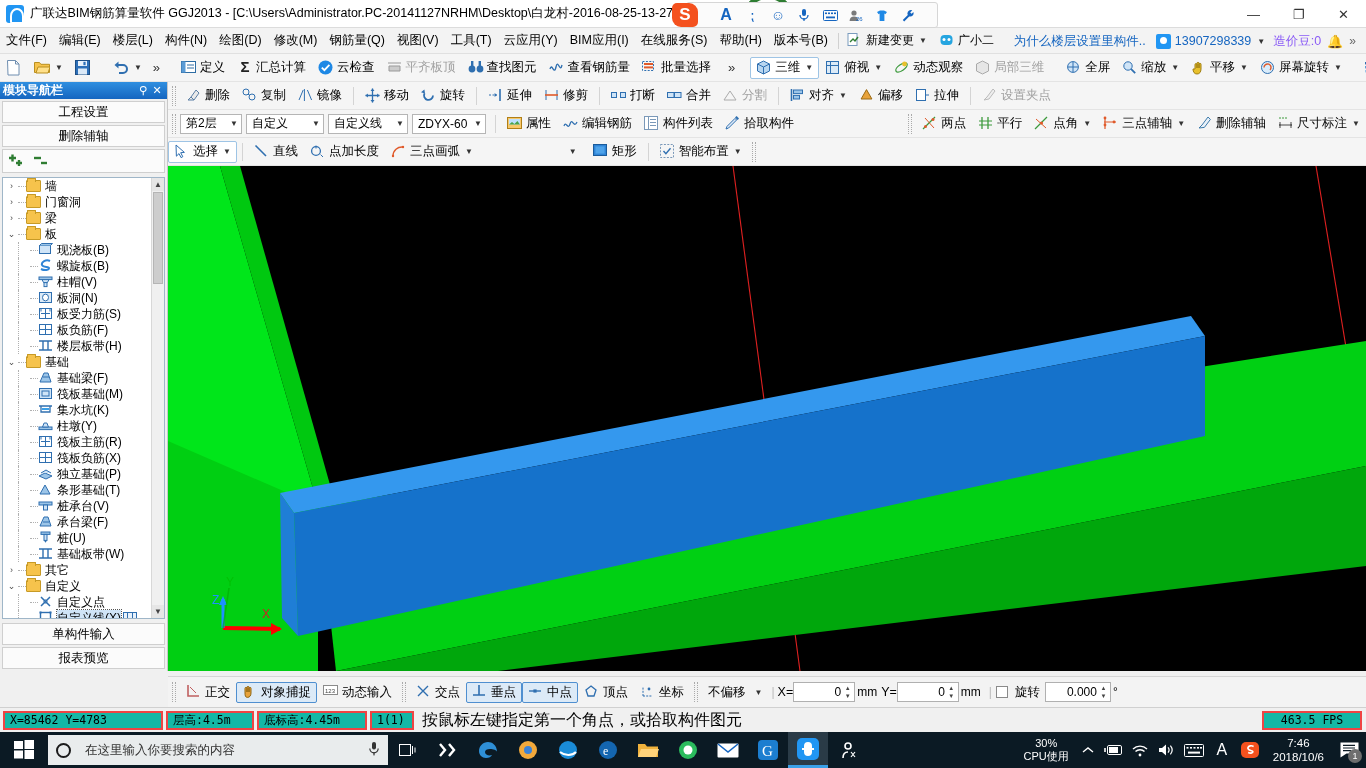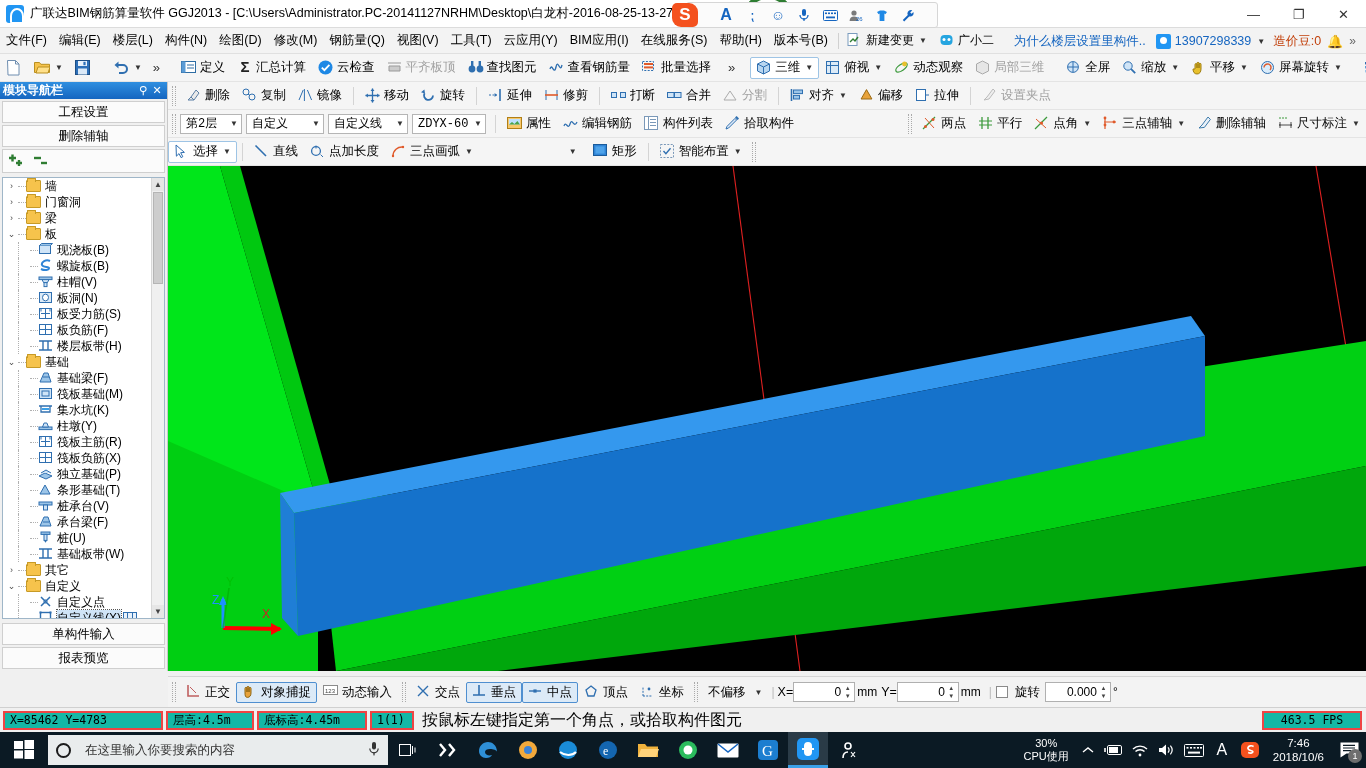--- a/index.html
+++ b/index.html
@@ -71,21 +71,21 @@
   .menu-item{ padding:3px 6px; font-size:12.5px; color:#000; }
   .menu-sep{ width:1px;height:16px;background:#d0d0d0;margin:0 4px; }
   .menu-right{ position:absolute; right:8px; top:0; height:26px; display:flex; align-items:center; }
   .badge-new{
     display:flex;align-items:center;gap:3px;padding:2px 4px;
   }
   .link-q{ color:#1565c0; font-size:12.5px; padding:0 10px; }
   .acct{ display:flex;align-items:center;gap:4px;color:#1565c0;font-size:12.5px; }
   .acct-av{ width:15px;height:15px;background:#2196f3;border-radius:2px;position:relative; }
   .acct-av:after{ content:"";position:absolute;left:4px;top:3px;width:7px;height:7px;border-radius:50%;background:#fff; }
-  .coin{ color:#c2410c;font-size:12.5px; margin-left:8px;}
+  .coin{ color:#8b5cf6;font-size:12.5px; margin-left:8px;}
   .bell{ color:#1e88e5;font-size:13px;margin-left:6px; }
   .chev2{ color:#666; font-size:12px; margin-left:6px; margin-right:2px;}
 
   
   .tb{
     position:absolute; left:0; width:1366px; height:28px;
     background:#f5f5f5; border-bottom:1px solid #e4e4e4;
     display:flex; align-items:center; white-space:nowrap;
   }
   .tb1{ top:54px; }
@@ -107,21 +107,21 @@
   
   .ico{ width:16px;height:16px;display:inline-block;position:relative;flex:0 0 auto; }
   .ico svg{ display:block; }
 
   
   .combo{
     height:20px;border:1px solid #b5b5b5;background:#fff;
     display:inline-flex;align-items:center;justify-content:space-between;
     padding:0 3px 0 5px;font-size:12px;margin-right:4px;
   }
-  .combo .cv{ overflow:hidden;white-space:nowrap;font-family:Liberation Mono, monospace; }
+  .combo .cv{ overflow:hidden;white-space:nowrap; }
   .combo .ca{ font-size:8px;color:#333;margin-left:6px; }
 
   
   .leftpanel{
     position:absolute; left:0; top:82px; width:168px; height:589px;
     background:#f0f0f0; border-right:1px solid #c8c8c8;
     display:flex;flex-direction:column;
   }
   .lp-title{
     height:17px;background:linear-gradient(180deg,#2f8fe0,#1565c0);

